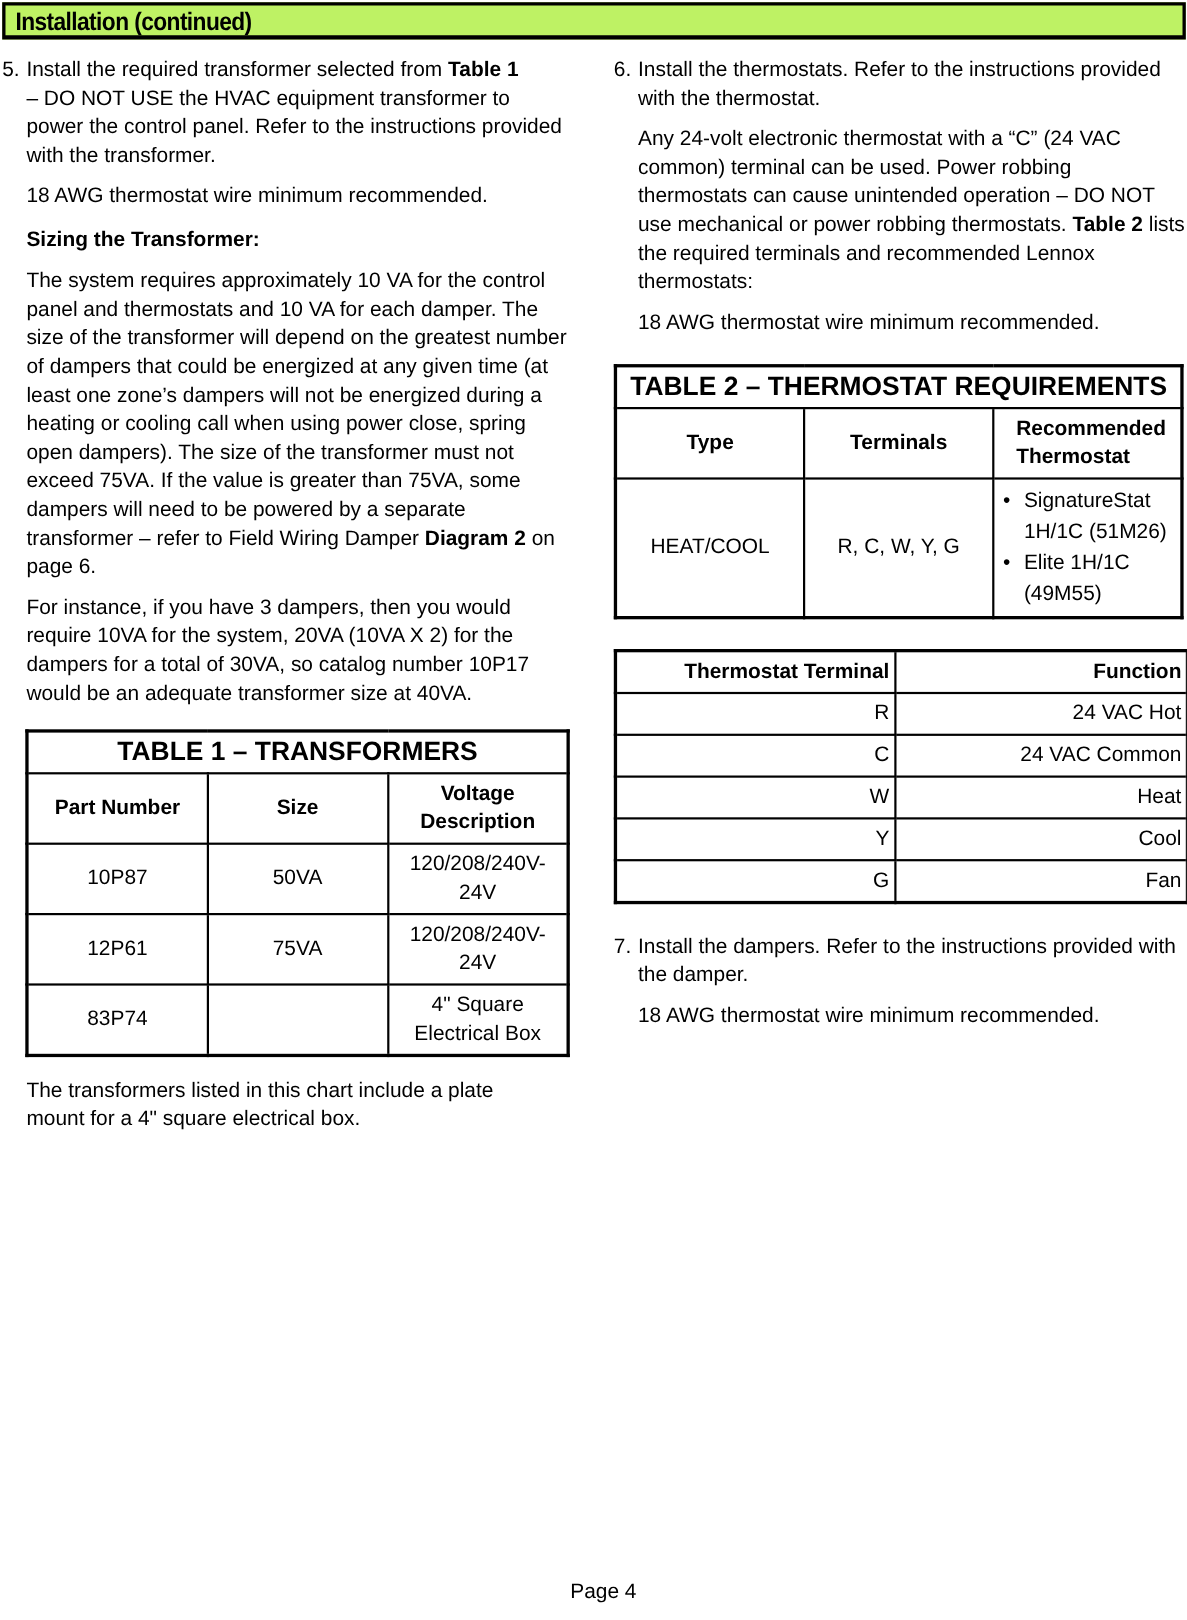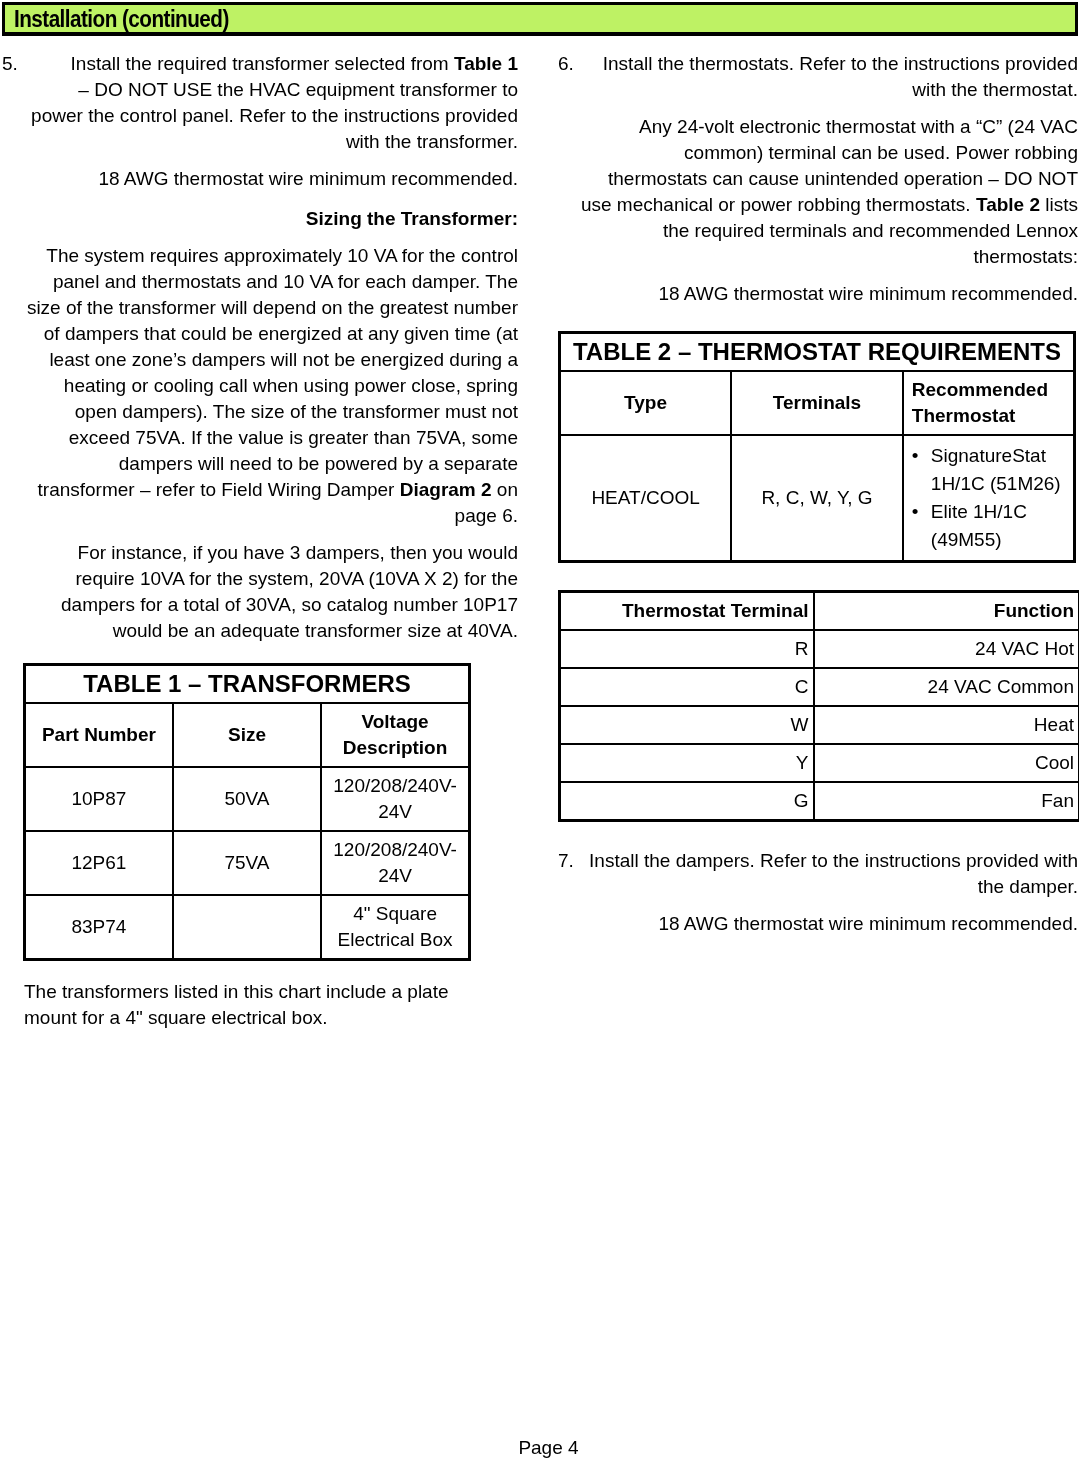--- a/index.html
+++ b/index.html
@@ -22,38 +22,38 @@
     letter-spacing: -0.6px; transform: scaleX(0.9); transform-origin: 0 50%;
     white-space: nowrap;
   }
 
   .columns { display: flex; }
   .col-left  { width: 516px; margin-right: 40px; flex: none; }
   .col-right { width: 520px; flex: none; }
 
   .step { display: flex; }
   .step-num { width: 22px; flex: none; }
-  .step-body { flex: 1; min-width: 0; text-align: right; }
+  .step-body { flex: 1; min-width: 0; }
   p { margin-bottom: 11px; }
   .bold-head { font-weight: bold; margin: 14px 0 11px 0; }
   .b { font-weight: bold; }
 
   table { border-collapse: collapse; table-layout: fixed; border: 3px solid #000; }
   td { border: 2px solid #000; text-align: center; vertical-align: middle; padding: 5px 4px; }
   .title-cell { font-weight: bold; font-size: 24px; }
   .head-cell  { font-weight: bold; }
 
-  .t1 { width: 448px; margin: 8px 0 0 21px; }
+  .t1 { width: 495px; margin: 8px 0 0 21px; }
   .t1 .c1 { width: 150px; } .t1 .c2 { width: 79px; } .t1 .c3 { width: 266px; }
 
   .note { margin: 18px 0 0 22px; width: 482px; }
 
   .t2 { width: 518px; margin: 13px 0 0 0; }
   .t2 .c1 { width: 137px; margin-top: 24px; } .t2 .c2 { width: 138px; margin-left: 23px; } .t2 .c3 { width: 243px; }
-  .t2 .rec-head { text-align: left; padding-left: 8px; }
+  .t2 .rec-head { text-align: left; padding-left: 20px; }
   .rec-head-text { display: inline-block; max-width: 160px; text-align: left; }
   .bullets-cell { text-align: left; padding: 6px 4px 6px 8px; line-height: 28px; }
   .bullet-item { display: flex; }
   .bdot { width: 19px; flex: none; }
   .btext { flex: 1; }
 
   .tt { width: 520px; margin: 27px 0 0 0; }
   .tt .c1 { width: 254px; } .tt .c2 { width: 266px; }
   .tt td { padding: 5px 4px; height: 38px; text-align: right; }
 

